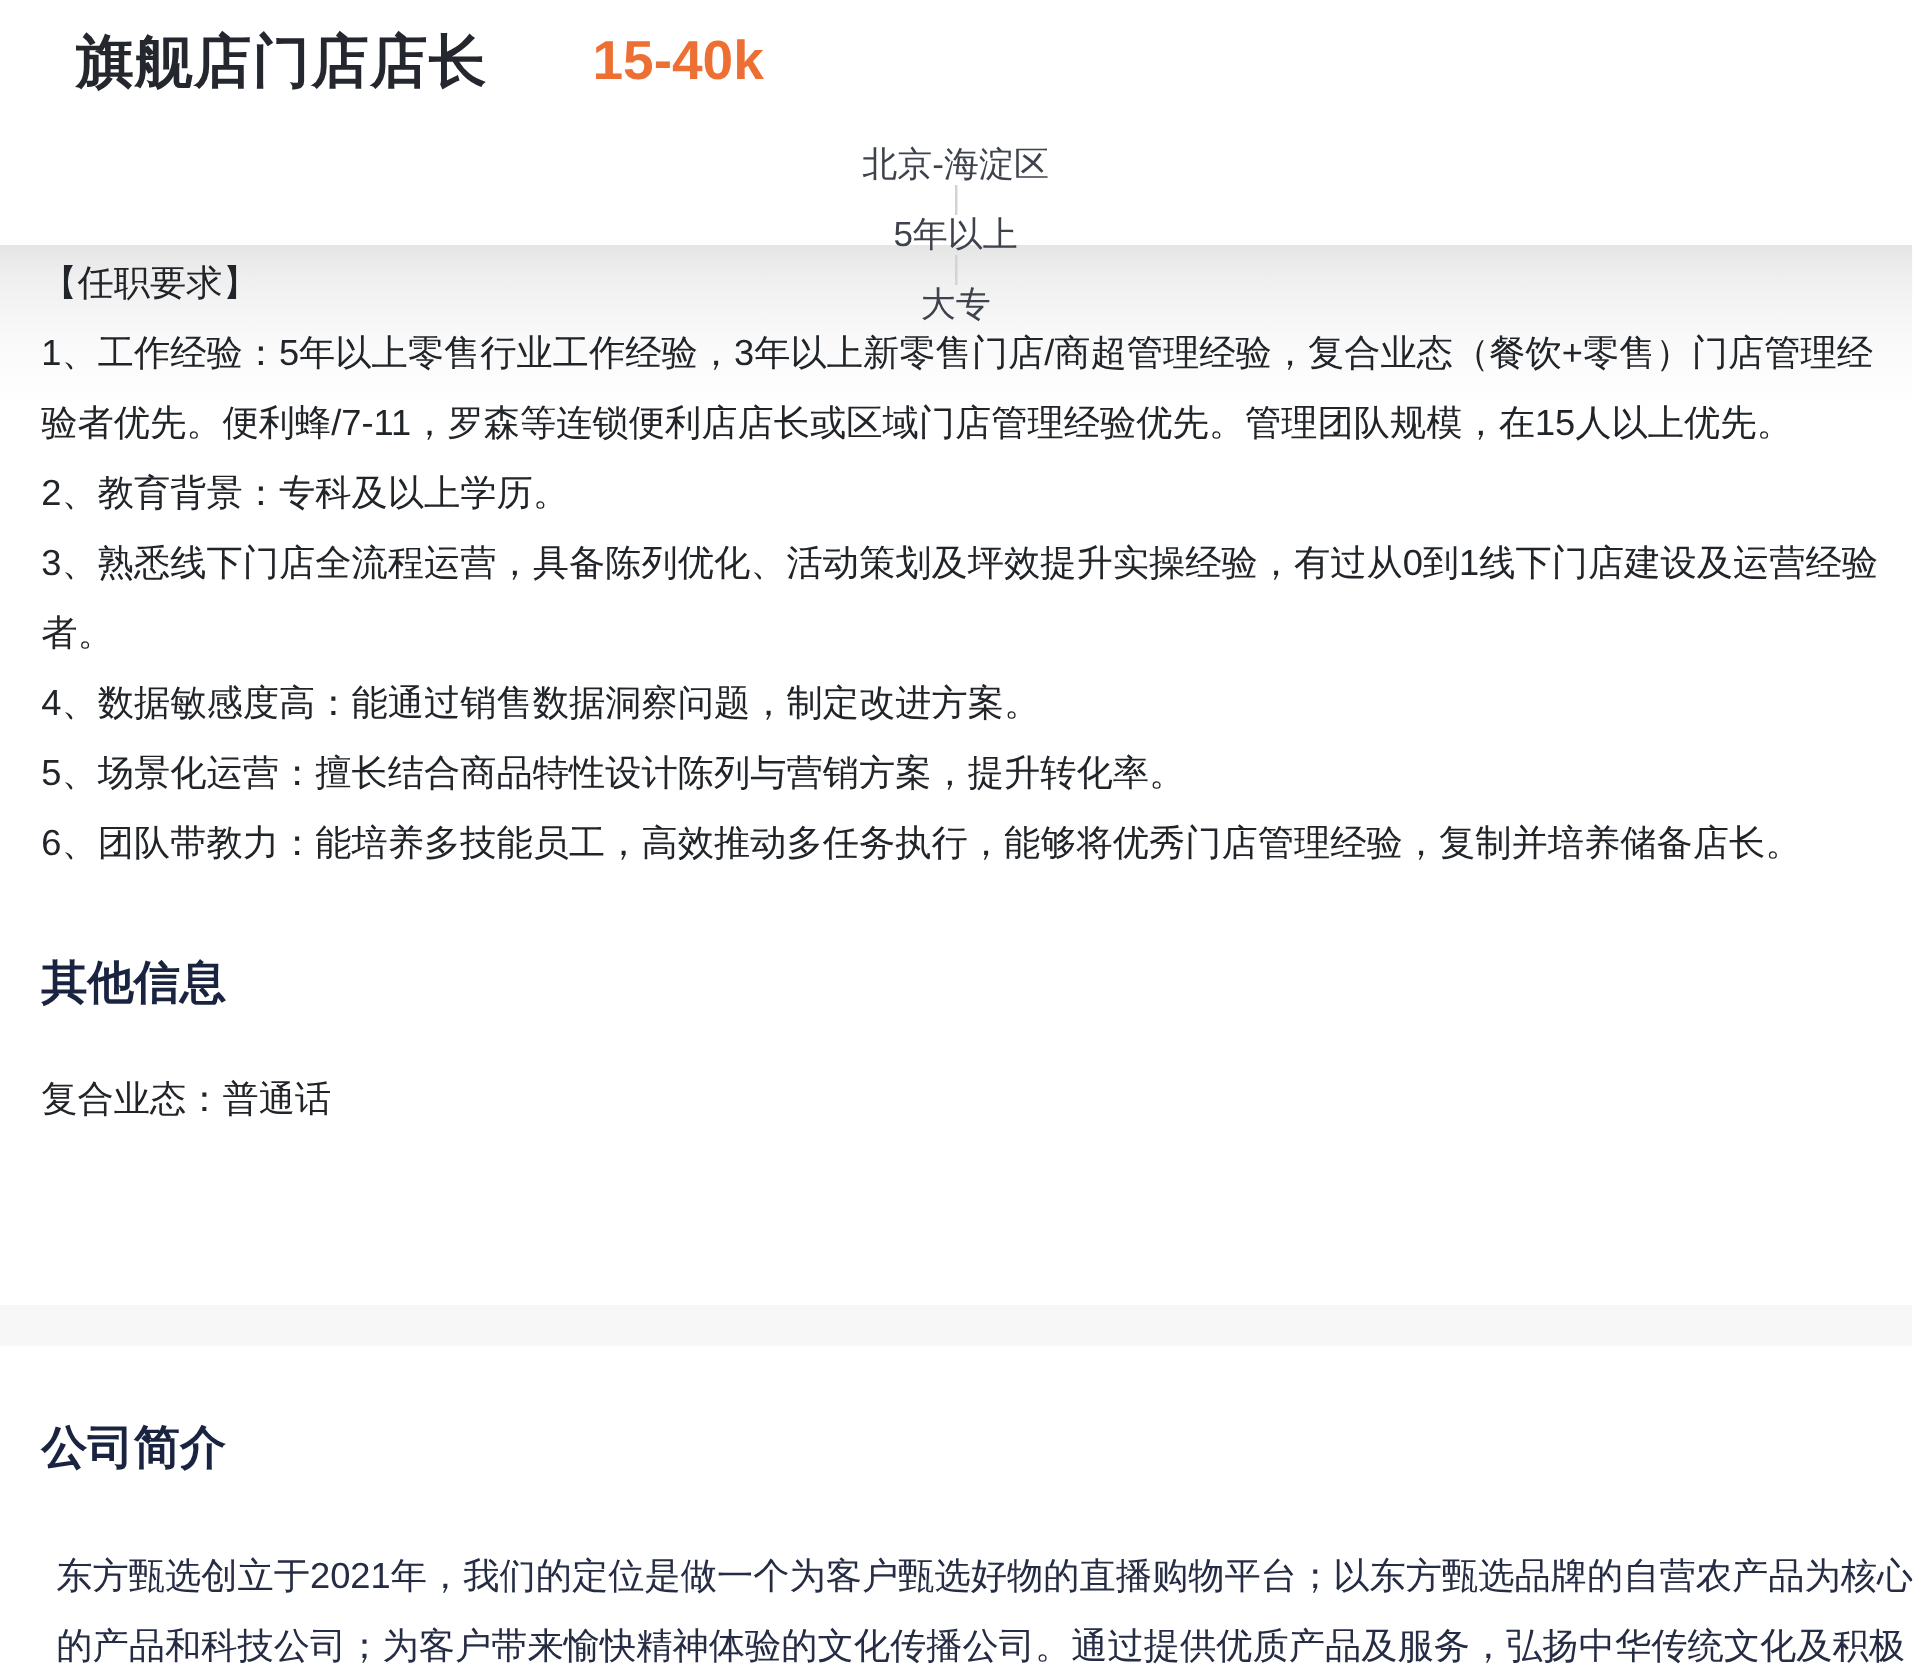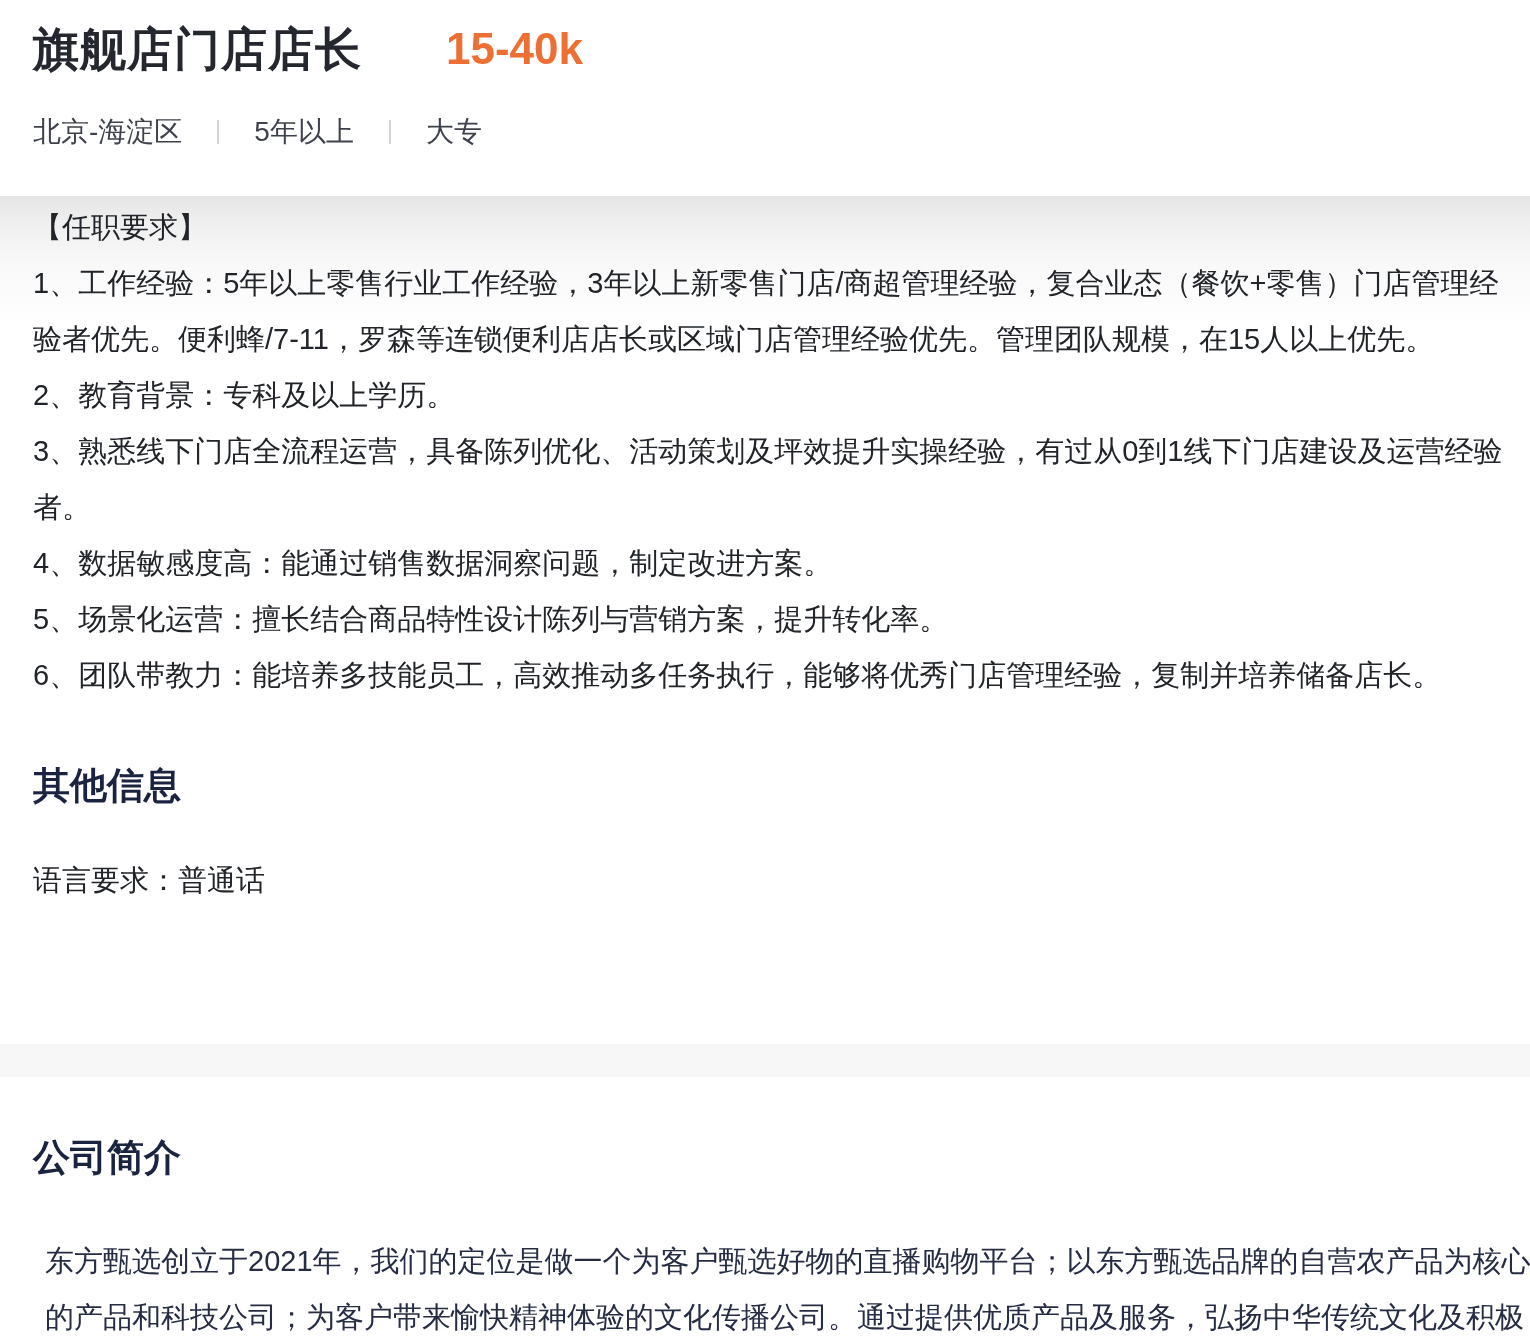--- a/index.html
+++ b/index.html
@@ -22,20 +22,21 @@
     height: 196px;
     box-sizing: border-box;
     padding: 0 34px 0 33px;
     background: #ffffff;
   }
   .title-row {
     display: flex;
     align-items: flex-end;
     padding-top: 24px;
     line-height: 50px;
+    margin-left: 28px;
   }
   .job-title {
     margin: 0;
     font-size: 46px;
     font-weight: 700;
     letter-spacing: 1px;
     color: var(--title-text, #24272e);
     white-space: nowrap;
   }
   .job-salary {
@@ -45,20 +46,21 @@
     margin-left: 84px;
     white-space: nowrap;
   }
   .meta-row {
     margin-top: 42px;
     display: flex;
     align-items: center;
     font-size: 28px;
     line-height: 32px;
     color: var(--meta-text, #3e424c);
+    flex-direction: column;
   }
   .meta-divider {
     display: inline-block;
     width: 2px;
     height: 24px;
     background: var(--divider-gray, #d3d3d6);
     margin: 0 35px;
   }
 
   
@@ -145,21 +147,21 @@
       <div class="req-line">2、教育背景：专科及以上学历。</div>
       <div class="req-line">3、熟悉线下门店全流程运营，具备陈列优化、活动策划及坪效提升实操经验，有过从0到1线下门店建设及运营经验</div>
       <div class="req-line">者。</div>
       <div class="req-line">4、数据敏感度高：能通过销售数据洞察问题，制定改进方案。</div>
       <div class="req-line">5、场景化运营：擅长结合商品特性设计陈列与营销方案，提升转化率。</div>
       <div class="req-line">6、团队带教力：能培养多技能员工，高效推动多任务执行，能够将优秀门店管理经验，复制并培养储备店长。</div>
     </div>
 
     <h2 class="section-heading other-info-heading">其他信息</h2>
     <div class="info-block">
-      <div class="info-line">语言要求：普通话</div>
+      <div class="info-line">复合业态：普通话</div>
     </div>
   </section>
 
   <div class="section-band"></div>
 
   <section class="company-section">
     <h2 class="section-heading">公司简介</h2>
     <div class="company-intro">
       <div class="company-line">东方甄选创立于2021年，我们的定位是做一个为客户甄选好物的直播购物平台；以东方甄选品牌的自营农产品为核心</div>
       <div class="company-line">的产品和科技公司；为客户带来愉快精神体验的文化传播公司。通过提供优质产品及服务，弘扬中华传统文化及积极</div>

